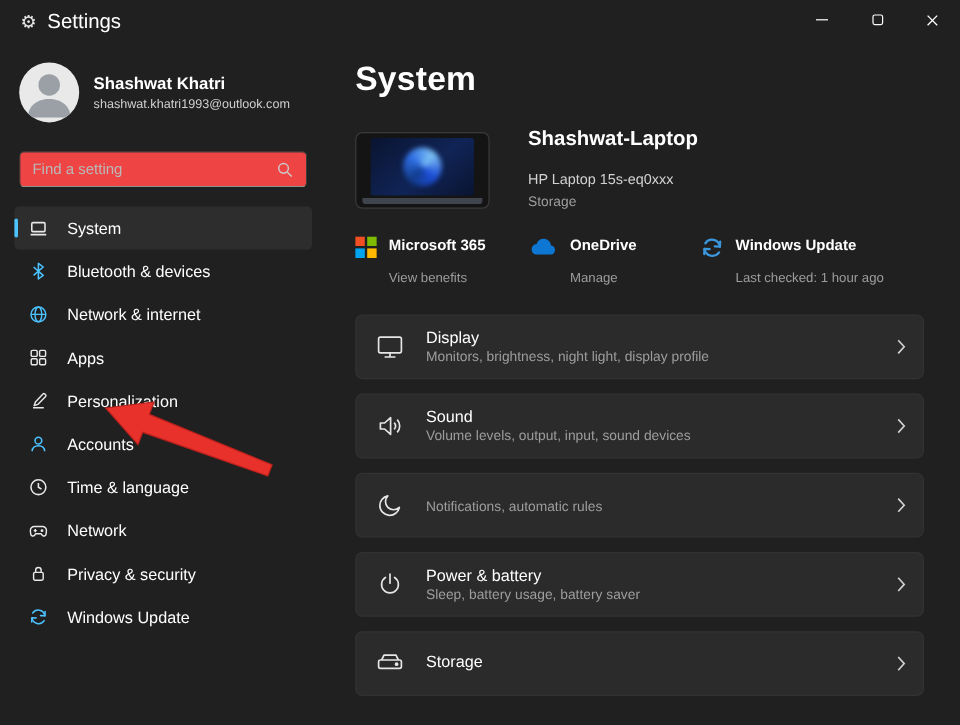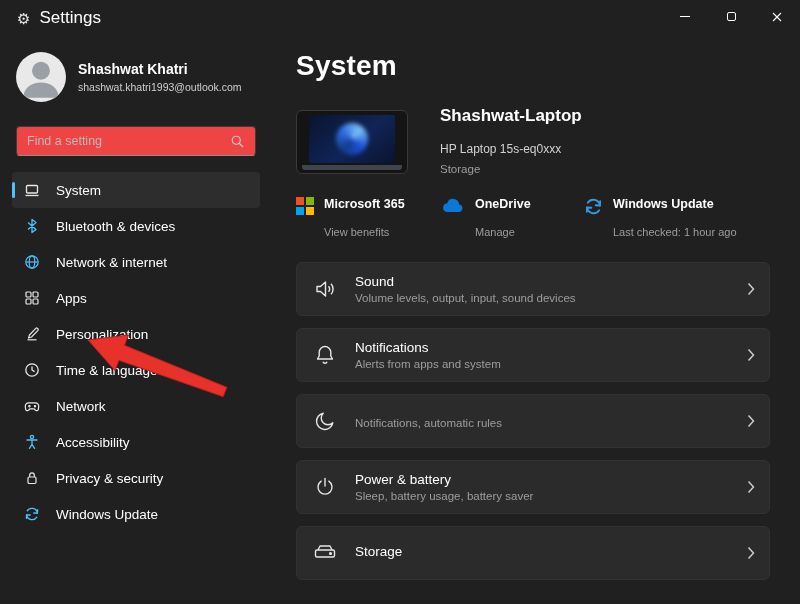--- a/index.html
+++ b/index.html
@@ -196,20 +196,29 @@
       <div class="nav-item">
         <span class="nav-icon">
           <svg viewBox="0 0 16 16" fill="none" stroke="currentColor" stroke-width="1.2" stroke-linejoin="round">
             <path d="M13.2 2.2 l0.8 0.8 a1 1 0 0 1 0 1.4 L7.5 11 L4.5 12 L5.5 9 L12 2.2 a1 1 0 0 1 1.2 0 Z"></path>
             <path d="M3.5 13.8 h9"></path>
           </svg>
         </span>
         <span>Personalization</span>
       </div>
 
+      <div class="nav-item">
+        <span class="nav-icon blue">
+          <svg viewBox="0 0 16 16" fill="none" stroke="currentColor" stroke-width="1.3">
+            <circle cx="8" cy="5.2" r="2.8"></circle>
+              <path d="M2.8 14 c0-2.9 2.3-4.6 5.2-4.6 s5.2 1.7 5.2 4.6"></path>
+          </svg>
+        </span>
+        <span>Accounts</span>
+      </div>
 
       <div class="nav-item">
         <span class="nav-icon">
           <svg viewBox="0 0 16 16" fill="none" stroke="currentColor" stroke-width="1.3">
             <circle cx="8" cy="8" r="6.2"></circle>
               <path d="M8 4.5 V8 l2.6 1.6"></path>
           </svg>
         </span>
         <span>Time &amp; language</span>
       </div>
@@ -218,29 +227,20 @@
         <span class="nav-icon">
           <svg viewBox="0 0 16 16" fill="none" stroke="currentColor" stroke-width="1.2" stroke-linejoin="round">
             <path d="M4.6 4.8 h6.8 a3.3 3.3 0 0 1 3.3 3.5 l-.3 2.8 a1.8 1.8 0 0 1-3.2.9 l-1-1.2 h-4.4 l-1 1.2 a1.8 1.8 0 0 1-3.2-.9 l-.3-2.8 a3.3 3.3 0 0 1 3.3-3.5 Z"></path>
             <path d="M5.4 6.9 v2.6 M4.1 8.2 h2.6"></path>
               <circle cx="11" cy="8.2" r="0.6" fill="currentColor"></circle>
           </svg>
         </span>
         <span>Network</span>
       </div>
 
-      <div class="nav-item">
-        <span class="nav-icon blue">
-          <svg viewBox="0 0 16 16" fill="none" stroke="currentColor" stroke-width="1.3" stroke-linecap="round">
-            <circle cx="8" cy="2.9" r="1.6"></circle>
-            <path d="M3 6 h10 M8 6 v4.4 M8 10.4 l-2.6 4 M8 10.4 l2.6 4"></path>
-          </svg>
-        </span>
-        <span>Accessibility</span>
-      </div>
 
       <div class="nav-item">
         <span class="nav-icon">
           <svg viewBox="0 0 16 16" fill="none" stroke="currentColor" stroke-width="1.2">
             <rect x="4" y="7" width="8" height="6.5" rx="1.2"></rect>
               <path d="M5.7 7 V5.2 a2.3 2.3 0 0 1 4.6 0 V7"></path>
           </svg>
         </span>
         <span>Privacy &amp; security</span>
       </div>
@@ -318,56 +318,56 @@
         <div>
           <div class="quick-title">Windows Update</div>
           <div class="quick-sub">Last checked: 1 hour ago</div>
         </div>
       </div>
 
     </div>
 
     <div class="settings-list">
 
+      <div class="card">
+        <span class="card-icon">
+          <svg width="24" height="24" viewBox="0 0 24 24" fill="none" stroke="currentColor" stroke-width="1.4">
+            <rect x="2.5" y="4" width="19" height="13" rx="1.5"></rect>
+              <path d="M12 17 v3.5 M7.5 20.5 h9"></path>
+          </svg>
+        </span>
+        <div>
+          <div class="card-title">Display</div>
+          <div class="card-sub">Monitors, brightness, night light, display profile</div>
+        </div>
+        <span class="chevron">
+          <svg width="8" height="14" viewBox="0 0 8 14" fill="none" stroke="#d0d0d0" stroke-width="1.4">
+              <path d="M1.5 1.5 L6.5 7 L1.5 12.5"></path>
+            </svg>
+        </span>
+      </div>
 
       <div class="card">
         <span class="card-icon">
           <svg width="24" height="24" viewBox="0 0 24 24" fill="none" stroke="currentColor" stroke-width="1.4" stroke-linejoin="round">
             <path d="M4 9.5 v5 h3.5 L12.5 19 V5 L7.5 9.5 Z"></path>
               <path d="M15.5 9.2 a4.3 4.3 0 0 1 0 5.6 M18 6.7 a7.8 7.8 0 0 1 0 10.6"></path>
           </svg>
         </span>
         <div>
           <div class="card-title">Sound</div>
           <div class="card-sub">Volume levels, output, input, sound devices</div>
         </div>
         <span class="chevron">
           <svg width="8" height="14" viewBox="0 0 8 14" fill="none" stroke="#d0d0d0" stroke-width="1.4">
               <path d="M1.5 1.5 L6.5 7 L1.5 12.5"></path>
             </svg>
         </span>
       </div>
 
-      <div class="card">
-        <span class="card-icon">
-          <svg width="24" height="24" viewBox="0 0 24 24" fill="none" stroke="currentColor" stroke-width="1.4" stroke-linejoin="round">
-            <path d="M12 3.5 a5.8 5.8 0 0 1 5.8 5.8 V13 l1.7 3 H4.5 l1.7-3 V9.3 A5.8 5.8 0 0 1 12 3.5 Z"></path>
-            <path d="M10 18.8 a2.1 2.1 0 0 0 4 0"></path>
-          </svg>
-        </span>
-        <div>
-          <div class="card-title">Notifications</div>
-          <div class="card-sub">Alerts from apps and system</div>
-        </div>
-        <span class="chevron">
-          <svg width="8" height="14" viewBox="0 0 8 14" fill="none" stroke="#d0d0d0" stroke-width="1.4">
-              <path d="M1.5 1.5 L6.5 7 L1.5 12.5"></path>
-            </svg>
-        </span>
-      </div>
 
       <div class="card">
         <span class="card-icon">
           <svg width="24" height="24" viewBox="0 0 24 24" fill="none" stroke="currentColor" stroke-width="1.4" stroke-linejoin="round">
             <path d="M19.8 13.8 A8.2 8.2 0 1 1 10.2 4.2 a6.7 6.7 0 0 0 9.6 9.6 Z"></path>
           </svg>
         </span>
         <div>
           <div class="card-sub">Notifications, automatic rules</div>
         </div>

